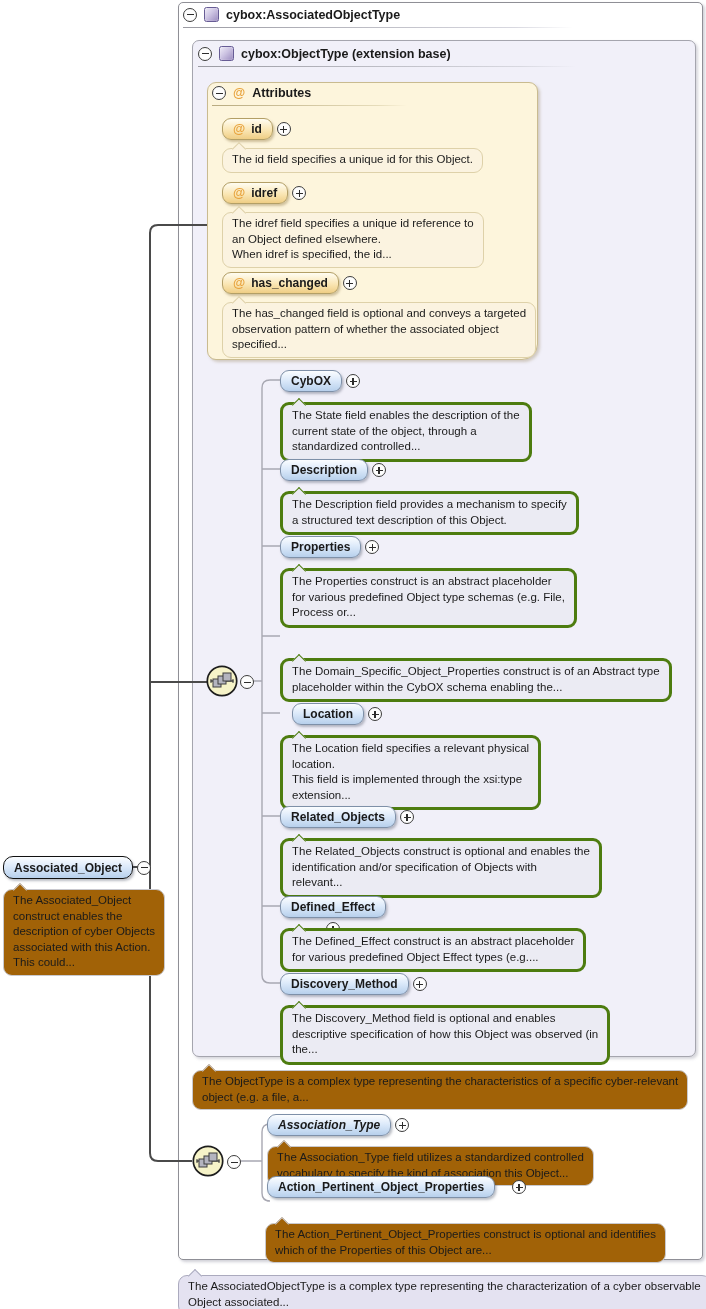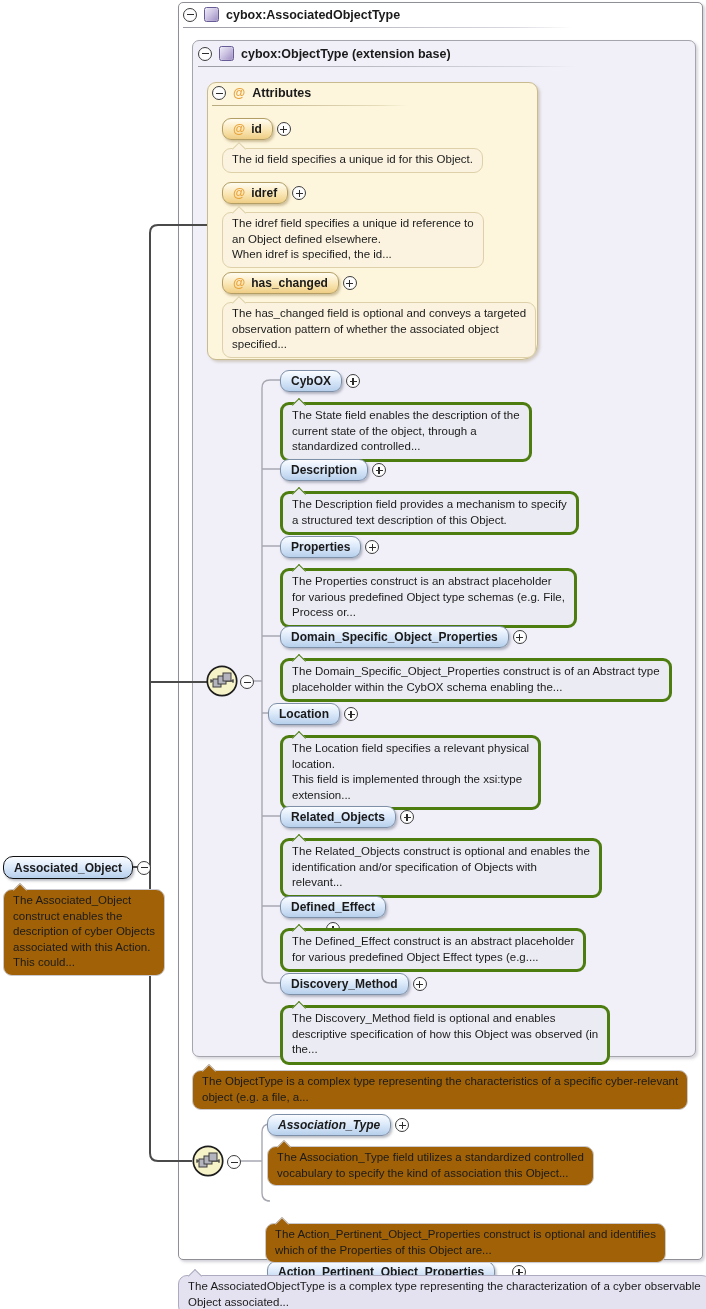--- a/index.html
+++ b/index.html
@@ -144,28 +144,24 @@
 a structured text description of this Object.</span></div>
 
   <div class="row" style="left:280px;top:536px;">
     <span class="badge el-badge">Properties</span>
     <span class="circle-icon plus"></span>
   </div>
   <div class="bubble bub-grey" style="left:280px;top:568px;"><span class="notch"></span><span>The Properties construct is an abstract placeholder
 for various predefined Object type schemas (e.g. File,
 Process or...</span></div>
 
-  <div class="row" style="left:280px;top:626px;">
-    <span class="badge el-badge">Domain_Specific_Object_Properties</span>
-    <span class="circle-icon plus"></span>
-  </div>
   <div class="bubble bub-grey" style="left:280px;top:658px;"><span class="notch"></span><span>The Domain_Specific_Object_Properties construct is of an Abstract type
 placeholder within the CybOX schema enabling the...</span></div>
 
-  <div class="row" style="left:268px;top:703px;">
+  <div class="row" style="left:292px;top:703px;">
     <span class="badge el-badge">Location</span>
     <span class="circle-icon plus"></span>
   </div>
   <div class="bubble bub-grey" style="left:280px;top:735px;"><span class="notch"></span><span>The Location field specifies a relevant physical
 location.
 This field is implemented through the xsi:type
 extension...</span></div>
 
   <div class="row" style="left:280px;top:806px;">
     <span class="badge el-badge">Related_Objects</span>
@@ -205,21 +201,21 @@
   </div>
   <span class="circle-icon circle-abs" style="left:227px;top:1155px;"></span>
 
   <div class="row" style="left:267px;top:1114px;font-style:italic;">
     <span class="badge el-badge">Association_Type</span>
     <span class="circle-icon plus"></span>
   </div>
   <div class="bubble bub-white" style="left:267px;top:1146px;"><span class="notch"></span><span>The Association_Type field utilizes a standardized controlled
 vocabulary to specify the kind of association this Object...</span></div>
 
-  <div class="row" style="left:267px;top:1261px;gap:17px;">
+  <div class="row" style="left:267px;top:1176px;gap:17px;">
     <span class="badge el-badge">Action_Pertinent_Object_Properties</span>
     <span class="circle-icon plus"></span>
   </div>
   <div class="bubble bub-white" style="left:265px;top:1223px;"><span class="notch"></span><span>The Action_Pertinent_Object_Properties construct is optional and identifies
 which of the Properties of this Object are...</span></div>
 
   <div class="row" style="left:3px;top:856px;">
     <span class="badge root-badge">Associated_Object</span>
     <span class="circle-icon"></span>
   </div>

